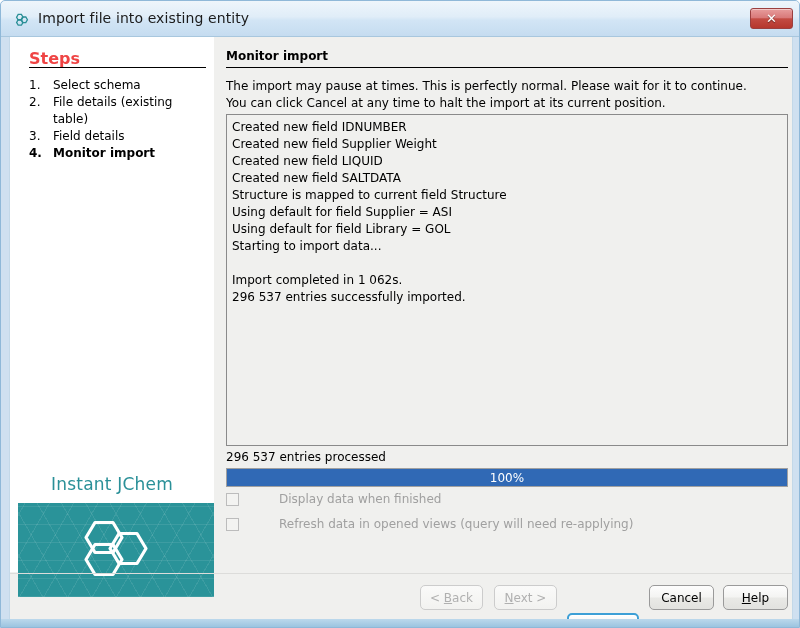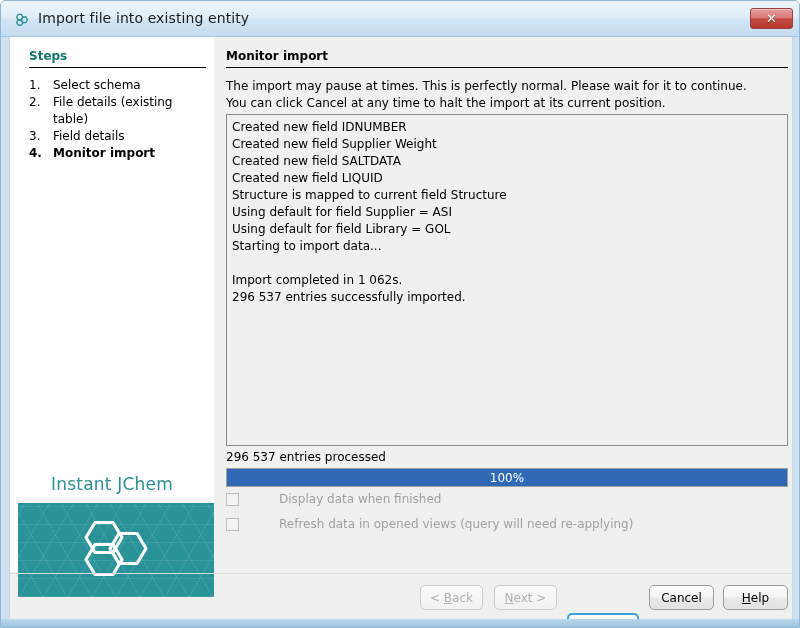--- a/index.html
+++ b/index.html
@@ -101,22 +101,22 @@
     left: 0; top: 0;
     width: 204px;
     height: 535px;
     background: #ffffff;
     box-sizing: border-box;
   }
   .steps-title {
     position: absolute;
     left: 19px; top: 12px;
     font-weight: bold;
-    font-size: 12px;
-    color: #0f766e;
+    font-size: 16px;
+    color: #ef4444;
   }
   .steps-rule {
     position: absolute;
     left: 19px; top: 30px;
     width: 177px;
     height: 1px;
     background: #000000;
   }
   .steps-list {
     position: absolute;
@@ -370,22 +370,22 @@
       <div class="pane-title">Monitor import</div>
       <div class="pane-rule"></div>
       <div class="pane-desc">
         <div>The import may pause at times. This is perfectly normal. Please wait for it to continue.</div>
         <div>You can click Cancel at any time to halt the import at its current position.</div>
       </div>
 
       <div class="log-box">
         <div class="log-line">Created new field IDNUMBER</div>
         <div class="log-line">Created new field Supplier Weight</div>
+        <div class="log-line">Created new field LIQUID</div>
         <div class="log-line">Created new field SALTDATA</div>
-        <div class="log-line">Created new field LIQUID</div>
         <div class="log-line">Structure is mapped to current field Structure</div>
         <div class="log-line">Using default for field Supplier = ASI</div>
         <div class="log-line">Using default for field Library = GOL</div>
         <div class="log-line">Starting to import data...</div>
         <div class="log-line">&nbsp;</div>
         <div class="log-line">Import completed in 1 062s.</div>
         <div class="log-line">296 537 entries successfully imported.</div>
       </div>
 
       <div class="progress-caption">296 537 entries processed</div>

